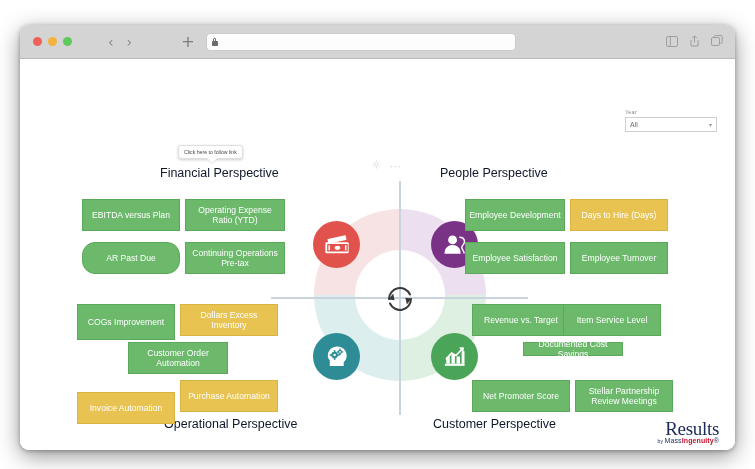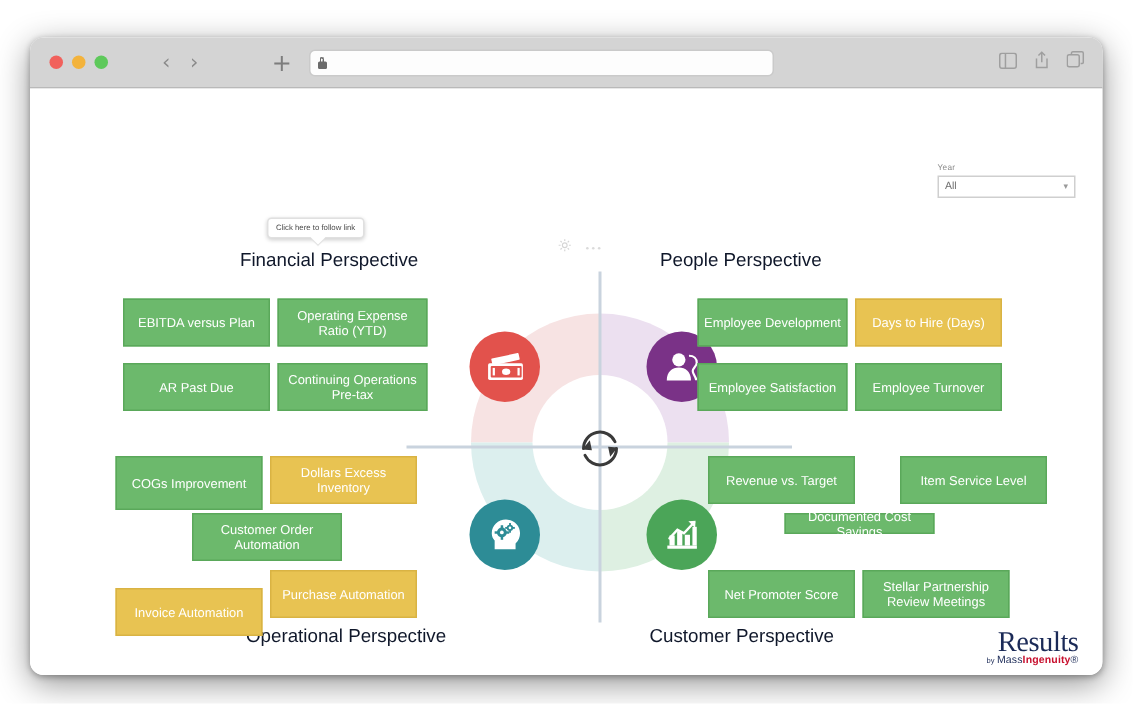--- a/index.html
+++ b/index.html
@@ -367,36 +367,36 @@
               <path d="M31 20 A11 11 0 0 1 10 24.5"></path>
             </g>
             <path d="M13.2 14.5 L8.3 20.6 L14.6 21.2 Z" fill="#3a3a3a"></path>
             <path d="M26.8 25.5 L31.7 19.4 L25.4 18.8 Z" fill="#3a3a3a"></path>
           </svg>
         </div>
       </div>
 
       <div class="tile" style="left:62px;  top:140px; width:98px; height:32px;">EBITDA versus Plan</div>
       <div class="tile" style="left:165px; top:140px; width:100px;height:32px;">Operating Expense Ratio (YTD)</div>
-      <div class="tile" style="left:62px;  top:183px; width:98px; height:32px;">AR Past Due</div>
+      <div class="tile" style="left:62px;  top:183px; width:98px; height:32px;border-radius:13px;">AR Past Due</div>
       <div class="tile" style="left:165px; top:183px; width:100px;height:32px;">Continuing Operations Pre-tax</div>
 
       <div class="tile" style="left:445px; top:140px; width:100px;height:32px;">Employee Development</div>
       <div class="tile yellow" style="left:550px; top:140px; width:98px; height:32px;">Days to Hire (Days)</div>
       <div class="tile" style="left:445px; top:183px; width:100px;height:32px;">Employee Satisfaction</div>
       <div class="tile" style="left:550px; top:183px; width:98px; height:32px;">Employee Turnover</div>
 
       <div class="tile" style="left:57px;  top:245px; width:98px; height:36px;">COGs Improvement</div>
       <div class="tile yellow" style="left:160px; top:245px; width:98px; height:32px;">Dollars Excess Inventory</div>
       <div class="tile" style="left:108px; top:283px; width:100px;height:32px;">Customer Order Automation</div>
       <div class="tile yellow" style="left:57px;  top:321px; width:98px; height:32px;margin-top:12px;">Invoice Automation</div>
       <div class="tile yellow" style="left:160px; top:321px; width:98px; height:32px;">Purchase Automation</div>
 
       <div class="tile" style="left:452px; top:245px; width:98px; height:32px;">Revenue vs. Target</div>
-      <div class="tile" style="left:580px; top:245px; width:98px; height:32px;">Item Service Level</div>
+      <div class="tile" style="left:543px; top:245px; width:98px; height:32px;">Item Service Level</div>
       <div class="tile" style="left:503px; top:283px; width:100px;height:14px;">Documented Cost Savings</div>
       <div class="tile" style="left:452px; top:321px; width:98px; height:32px;">Net Promoter Score</div>
       <div class="tile" style="left:555px; top:321px; width:98px; height:32px;">Stellar Partnership Review Meetings</div>
 
       <div class="logo">
         <div class="logo-main">Results</div>
         <div class="logo-sub">
           <span class="by">by </span><span>Mass</span><span class="ing">Ingenuity</span><span>®</span>
         </div>
       </div>

